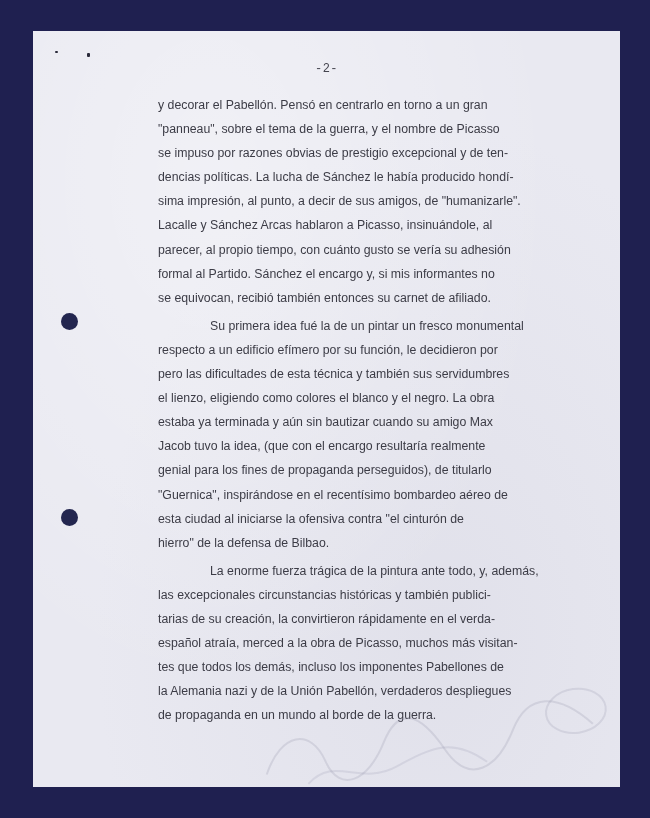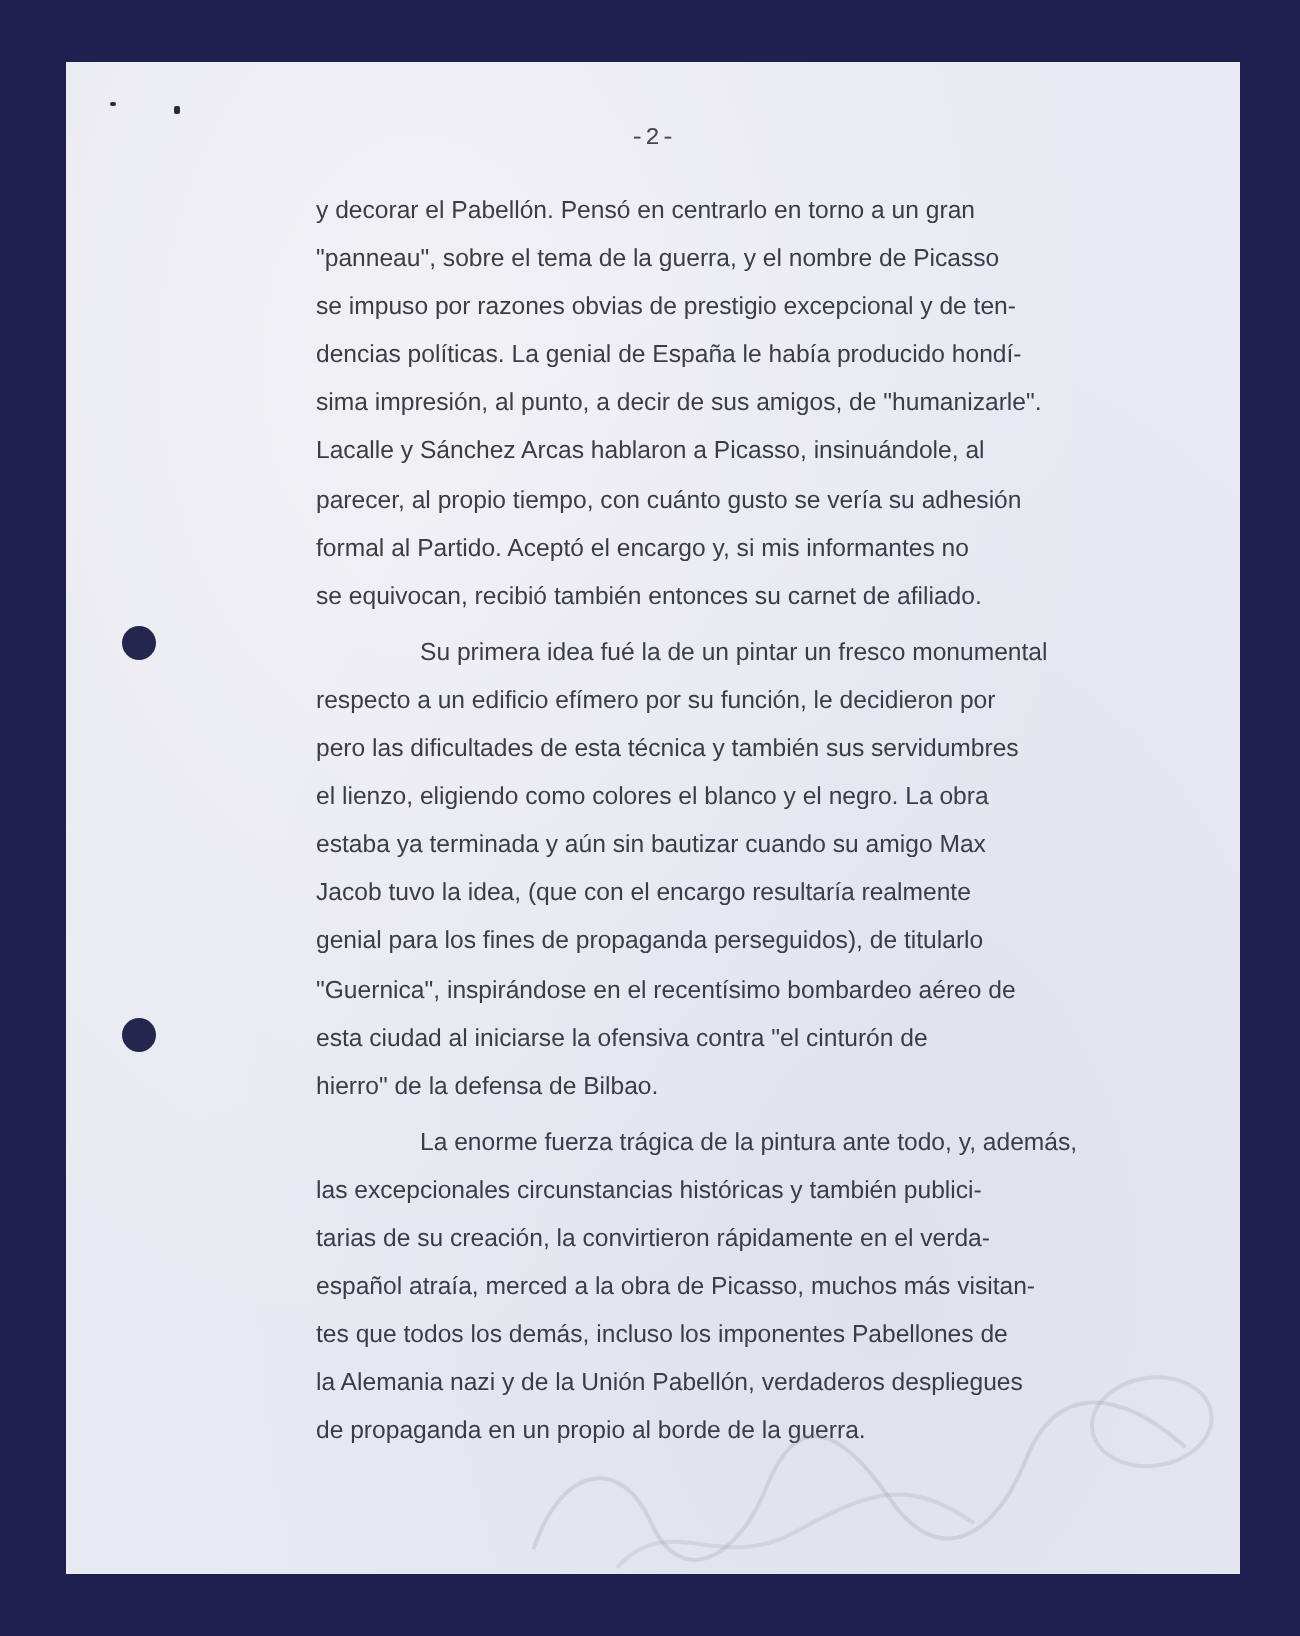--- a/index.html
+++ b/index.html
@@ -104,25 +104,25 @@
   <div class="punch-hole" style="left:28px;top:478px;"></div>
 
   <div class="page-number">-2-</div>
 
   <div class="body-text" id="body-text">
 
     <div class="paragraph">
       <span class="line">y decorar el Pabellón. Pensó en centrarlo en torno a un gran</span>
       <span class="line">"panneau", sobre el tema de la guerra, y el nombre de Picasso</span>
       <span class="line">se impuso por razones obvias de prestigio excepcional y de ten-</span>
-      <span class="line">dencias políticas. La genial de España le había producido hondí-</span>
+      <span class="line">dencias políticas. La lucha de Sánchez le había producido hondí-</span>
       <span class="line">sima impresión, al punto, a decir de sus amigos, de "humanizarle".</span>
       <span class="line">Lacalle y Sánchez Arcas hablaron a Picasso, insinuándole, al</span>
       <span class="line">parecer, al propio tiempo, con cuánto gusto se vería su adhesión</span>
-      <span class="line">formal al Partido. Aceptó el encargo y, si mis informantes no</span>
+      <span class="line">formal al Partido. Sánchez el encargo y, si mis informantes no</span>
       <span class="line">se equivocan, recibió también entonces su carnet de afiliado.</span>
     </div>
     <span class="para-gap"></span>
 
     <div class="paragraph">
       <span class="line indent">Su primera idea fué la de un pintar un fresco monumental</span>
       <span class="line">respecto a un edificio efímero por su función, le decidieron por</span>
       <span class="line">pero las dificultades de esta técnica y también sus servidumbres</span>
       <span class="line">el lienzo, eligiendo como colores el blanco y el negro. La obra</span>
       <span class="line">estaba ya terminada y aún sin bautizar cuando su amigo Max</span>
@@ -134,21 +134,21 @@
     </div>
     <span class="para-gap"></span>
 
     <div class="paragraph">
       <span class="line indent">La enorme fuerza trágica de la pintura ante todo, y, además,</span>
       <span class="line">las excepcionales circunstancias históricas y también publici-</span>
       <span class="line">tarias de su creación, la convirtieron rápidamente en el verda-</span>
       <span class="line">español atraía, merced a la obra de Picasso, muchos más visitan-</span>
       <span class="line">tes que todos los demás, incluso los imponentes Pabellones de</span>
       <span class="line">la Alemania nazi y de la Unión Pabellón, verdaderos despliegues</span>
-      <span class="line">de propaganda en un propio al borde de la guerra.</span>
+      <span class="line">de propaganda en un mundo al borde de la guerra.</span>
     </div>
   </div>
 
   <svg class="watermark" viewBox="0 0 380 90" width="380" height="90">
     <path d="M20 60 C 40 20, 70 20, 80 55 S 120 80, 140 45 S 180 20, 200 60 S 250 85, 270 50 S 320 20, 350 55" fill="none" stroke="rgba(140,140,165,0.22)" stroke-width="2"></path>
     <path d="M60 75 C 90 50, 110 85, 150 70 S 210 50, 240 78" fill="none" stroke="rgba(140,140,165,0.18)" stroke-width="2"></path>
     <ellipse cx="335" cy="40" rx="30" ry="22" fill="none" stroke="rgba(140,140,165,0.2)" stroke-width="2"></ellipse>
   </svg>
 </div>
 

